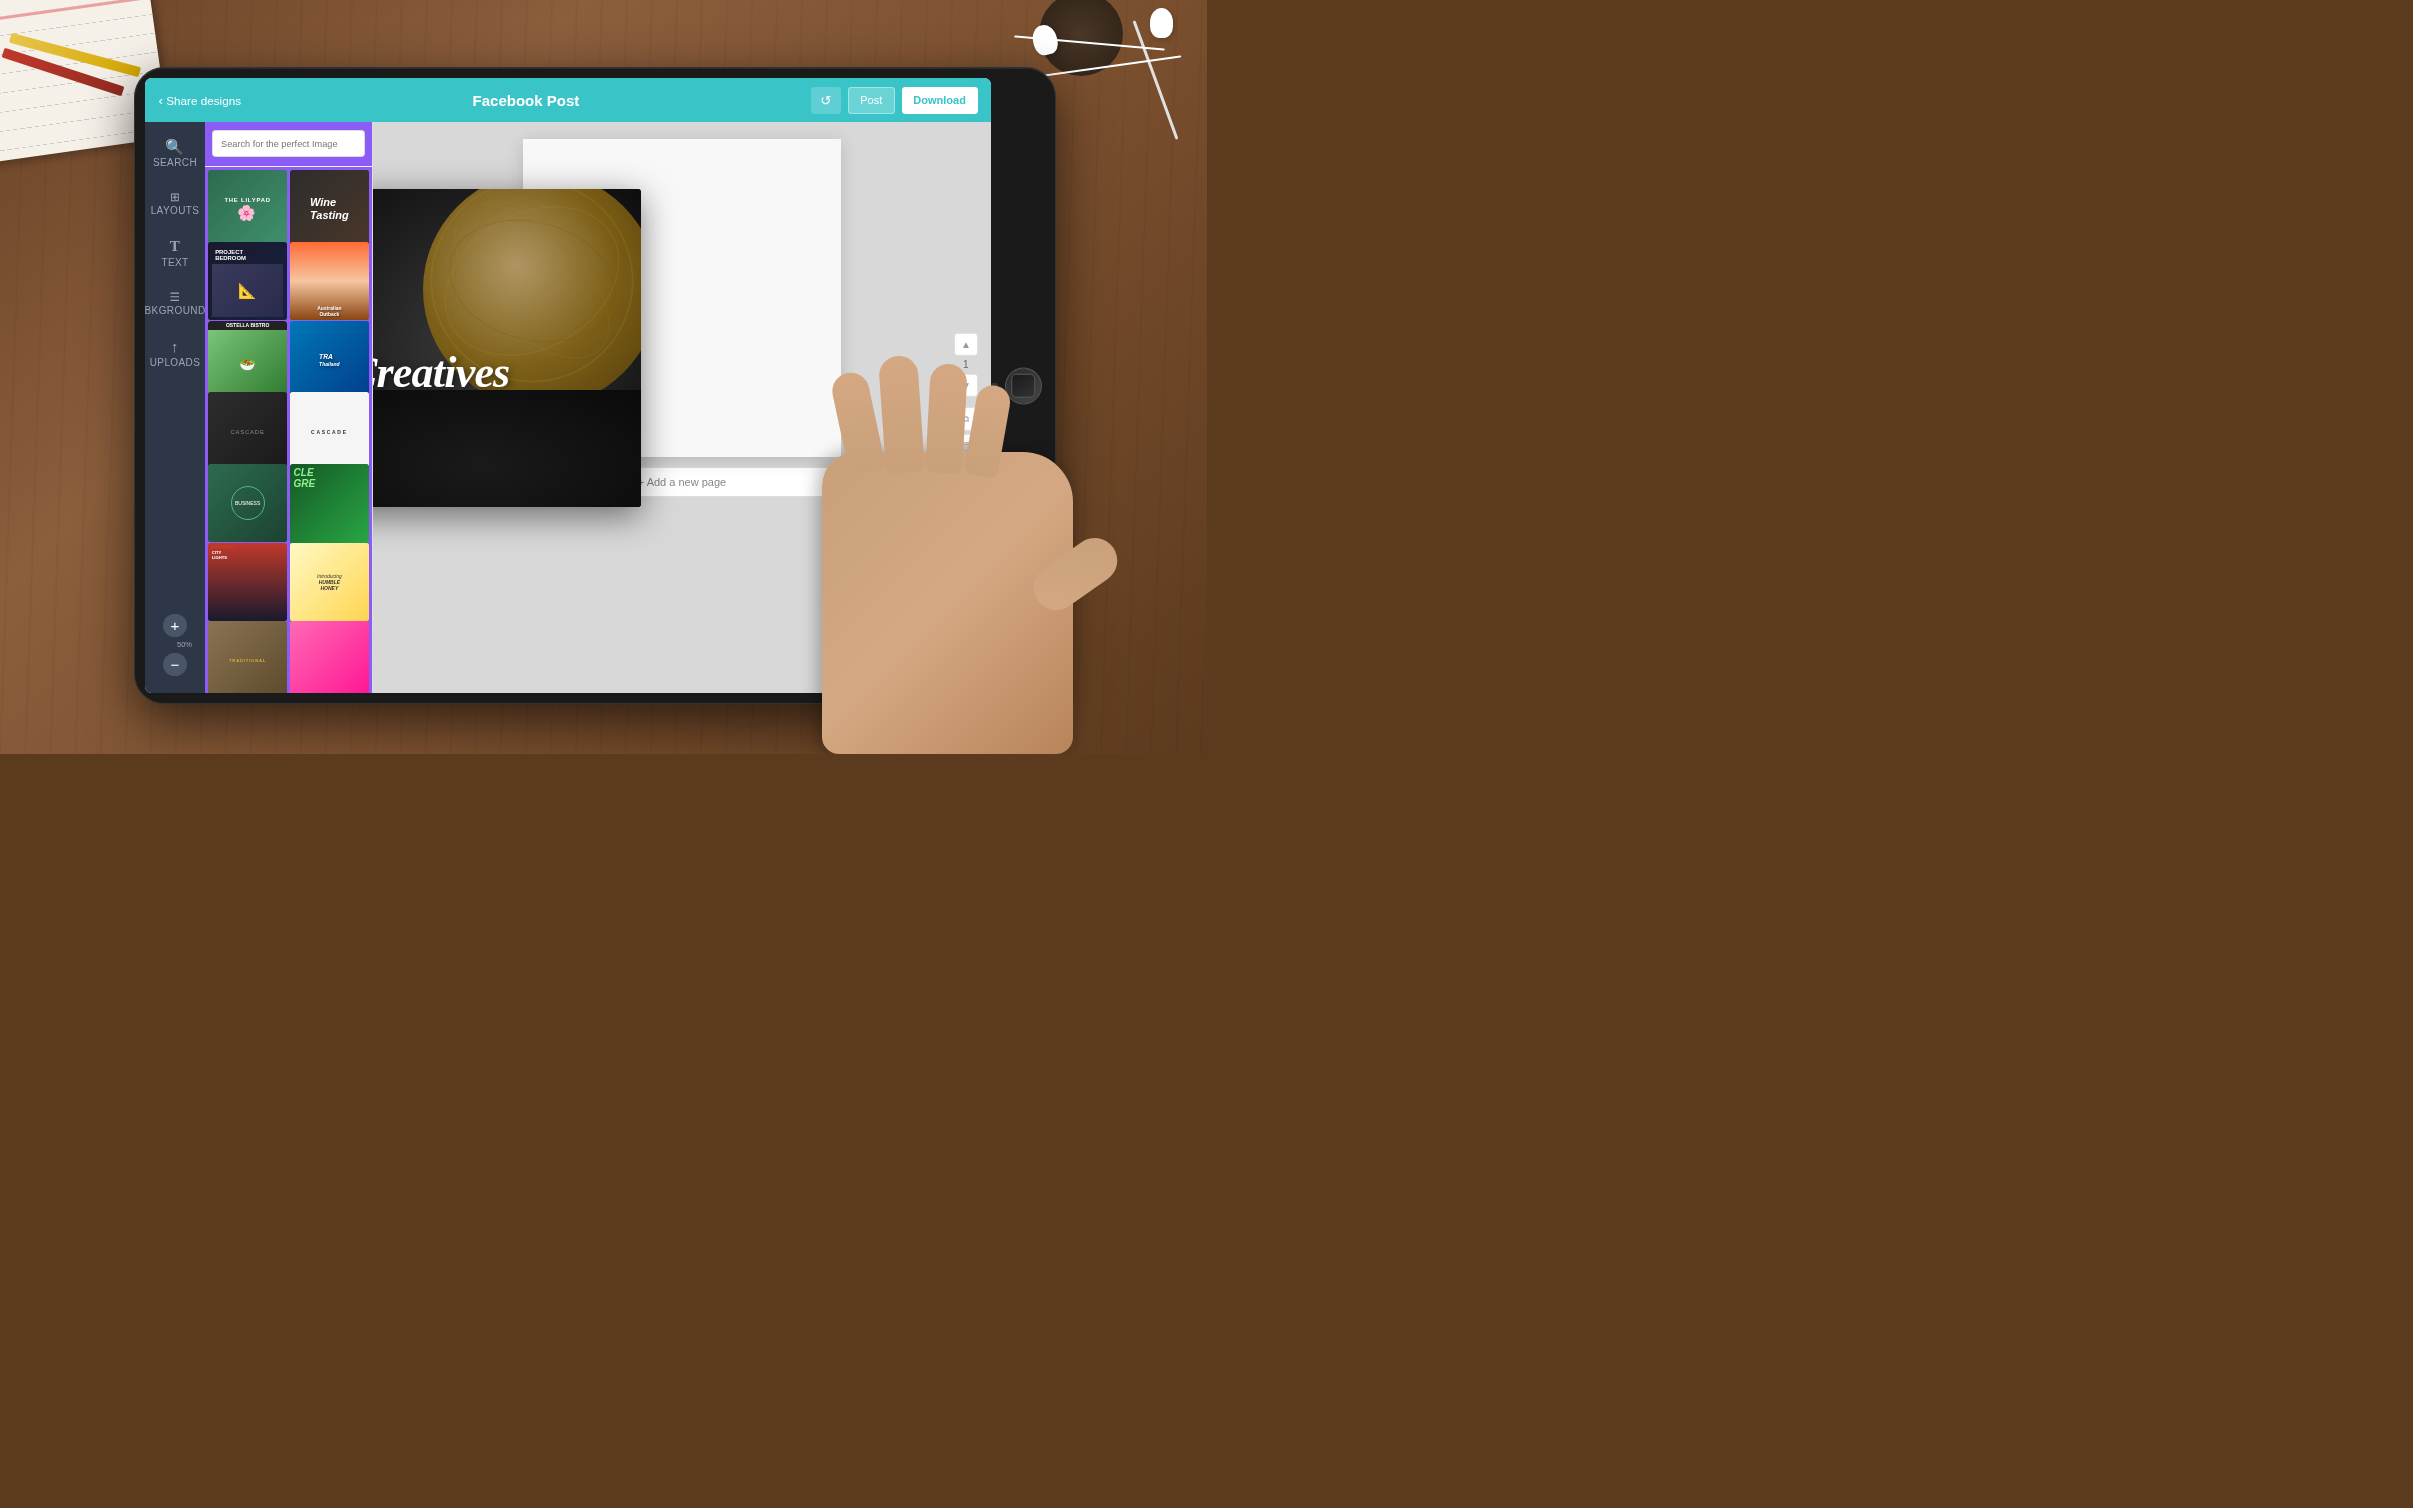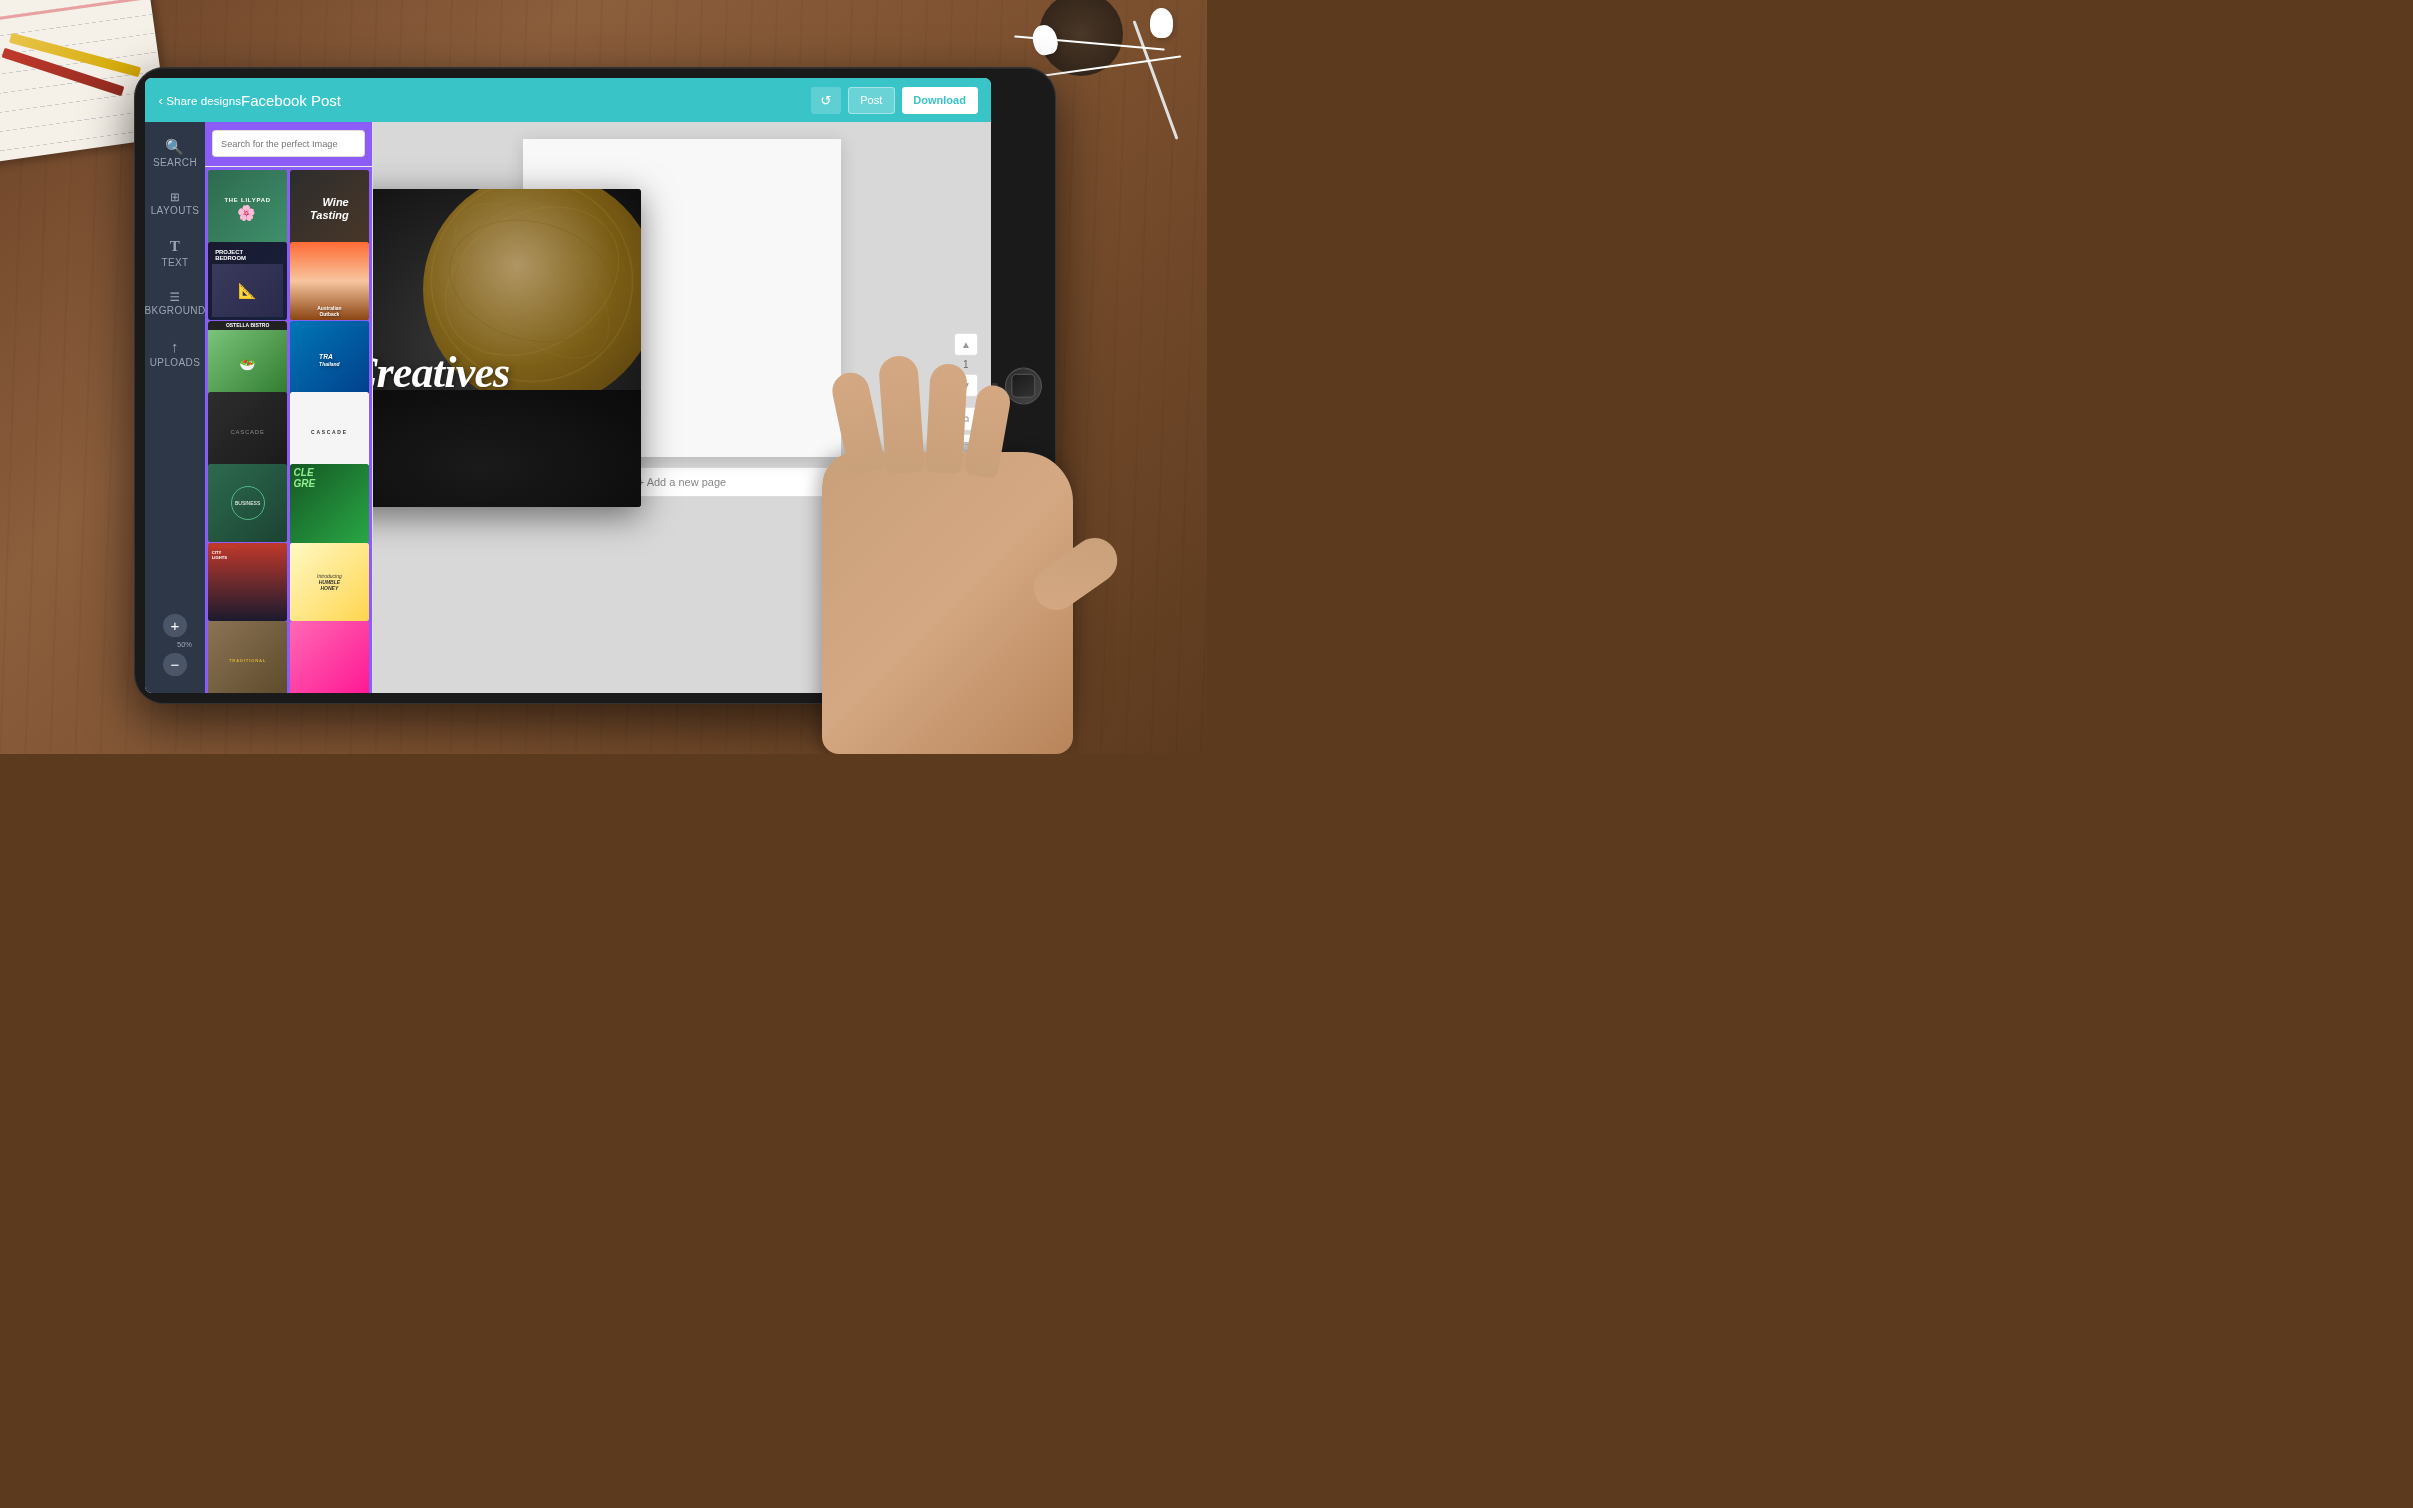--- a/index.html
+++ b/index.html
@@ -243,24 +243,24 @@
       font-size: 11.7px;
       cursor: pointer;
       gap: 3.4px;
     }
     .back-chevron {
       font-size: 13.4px;
       font-weight: 300;
     }
     .header-title {
       flex: 1;
-      text-align: left;
+      text-align: center;
       color: white;
       font-size: 15px;
-      font-weight: 400;
+      font-weight: 700;
     }
     .header-actions {
       display: flex;
       align-items: center;
       gap: 6.7px;
     }
     .undo-btn {
       width: 30px;
       height: 27px;
       background: rgba(255,255,255,0.2);
@@ -735,21 +735,21 @@
         <div class="templates-panel">
           <div class="search-bar">
             <input class="search-input" type="text" placeholder="Search for the perfect Image" style="">
           </div>
           <div class="templates-grid">
 
             <div class="template-item tpl-lilypad">
               <span style="font-size:5.9px;font-weight:bold;color:white;letter-spacing:0.8px;text-align:center;">THE LILYPAD</span>
             </div>
             <div class="template-item tpl-wine">
-              <span style="font-size:11px;font-weight:bold;color:white;font-style:italic;text-align:right;line-height:1.2;">Wine<br>Tasting</span>
+              <span style="font-size:11px;font-weight:bold;color:white;font-style:italic;text-align:left;line-height:1.2;">Wine<br>Tasting</span>
             </div>
 
             <div class="template-item tpl-project">
               <span style="font-size:5.9px;font-weight:bold;color:white;padding:3.4px;">PROJECT<br>BEDROOM</span>
               <div style="flex:1;background:linear-gradient(135deg,#3a3a5c,#2a2a4c);display:flex;align-items:center;justify-content:center;font-size:15px;">📐</div>
             </div>
             <div class="template-item tpl-outback">
               <span class="tpl-outback-text">Australian<br>Outback</span>
             </div>
 

